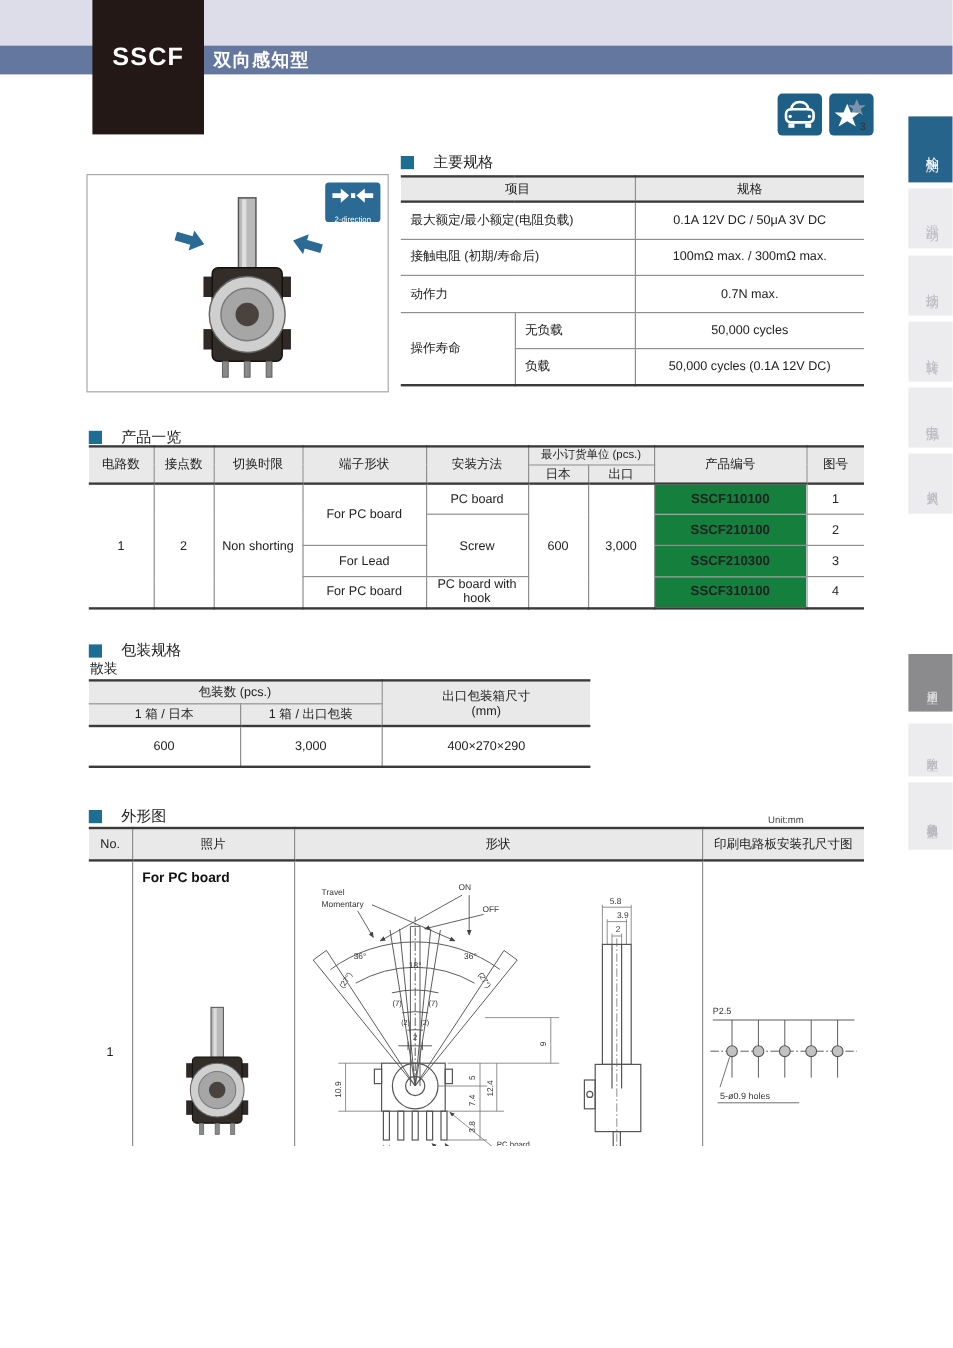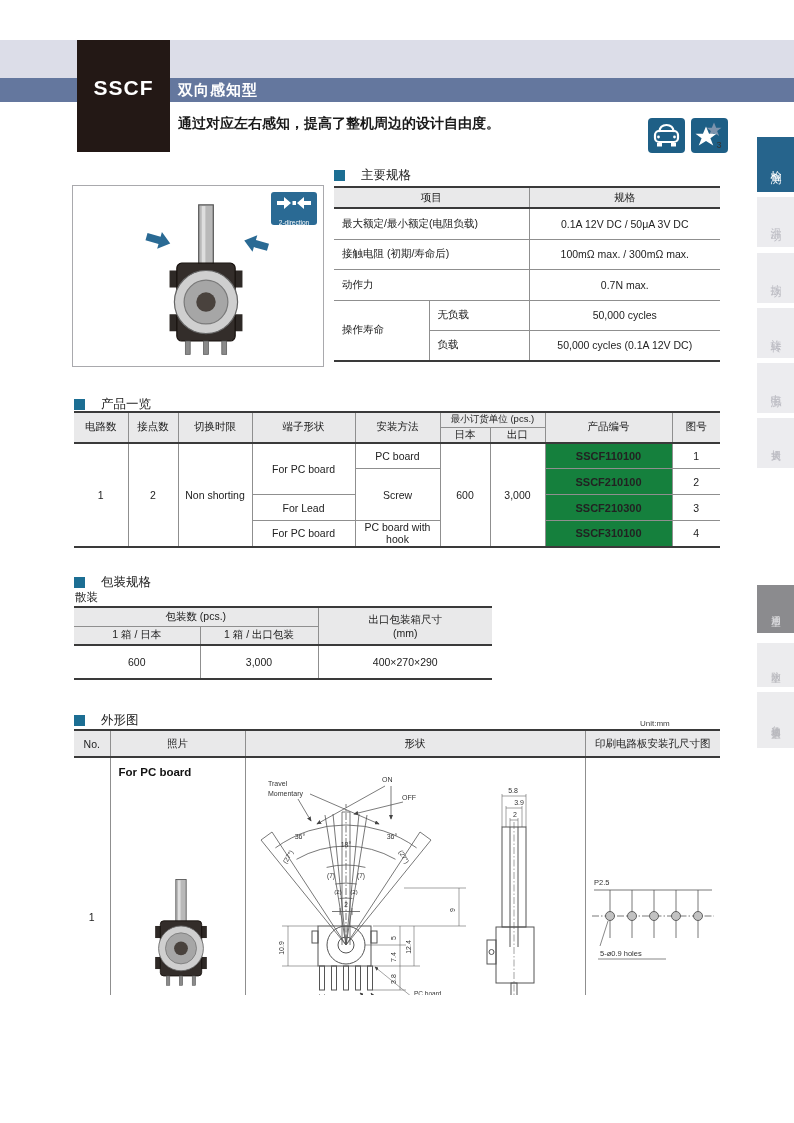--- a/index.html
+++ b/index.html
@@ -1,16 +1,16 @@
 <!DOCTYPE html>
 <html><head>
 <meta charset="utf-8">
 <style>
   html,body{margin:0;padding:0;background:#fff;font-family:"Liberation Sans","DejaVu Sans",sans-serif;}
-  .page{position:relative;width:794px;height:955px;background:#fff;overflow:hidden;margin-top:40px;}
+  .page{position:relative;width:794px;height:955px;background:#fff;overflow:hidden;}
   .abs{position:absolute;}
   
   .top-band{left:0;top:0;width:794px;height:38px;background:#dcdde8;}
   .accent-bar{left:0;top:38px;width:794px;height:24px;background:#64779e;}
   .model-box{left:77px;top:0;width:93px;height:112px;background:#231815;color:#fff;
              font-size:21px;font-weight:bold;letter-spacing:1px;text-align:center;line-height:96px;}
   .series-title{left:178px;top:41px;color:#fff;font-size:15px;font-weight:bold;letter-spacing:1px;}
   .tagline{left:178px;top:75px;color:#1a1a1a;font-size:14px;font-weight:bold;}
   .sq-icon{width:37px;height:35px;border-radius:4px;background:#1e5f86;}
   
@@ -70,21 +70,20 @@
         <rect x="48" y="116" width="4" height="11" fill="#8a8a8a" stroke="#555" stroke-width="0.6"></rect>
         <rect x="63" y="116" width="4" height="11" fill="#8a8a8a" stroke="#555" stroke-width="0.6"></rect>
       </symbol>
     </defs>
   </svg>
 
   <div class="abs top-band"></div>
   <div class="abs accent-bar"></div>
   <div class="abs model-box">SSCF</div>
   <div class="abs series-title">双向感知型</div>
-  <div class="abs tagline">通过对应左右感知，提高了整机周边的设计自由度。</div>
 
   <div class="abs sq-icon" style="left:648px;top:78px;">
     <svg width="37" height="35" viewBox="0 0 37 35">
       <path d="M11 14 Q12 7 18.5 7 Q25 7 26 14" fill="none" stroke="#fff" stroke-width="2.2"></path>
       <rect x="7" y="13" width="23" height="11" rx="4" fill="none" stroke="#fff" stroke-width="2.2"></rect>
       <line x1="12" y1="13" x2="12" y2="10" stroke="#fff" stroke-width="1.4"></line>
       <line x1="25" y1="13" x2="25" y2="10" stroke="#fff" stroke-width="1.4"></line>
       <rect x="9" y="25" width="5" height="3.5" fill="#fff"></rect>
       <rect x="23" y="25" width="5" height="3.5" fill="#fff"></rect>
       <circle cx="10.5" cy="19" r="1.4" fill="#fff"></circle>

